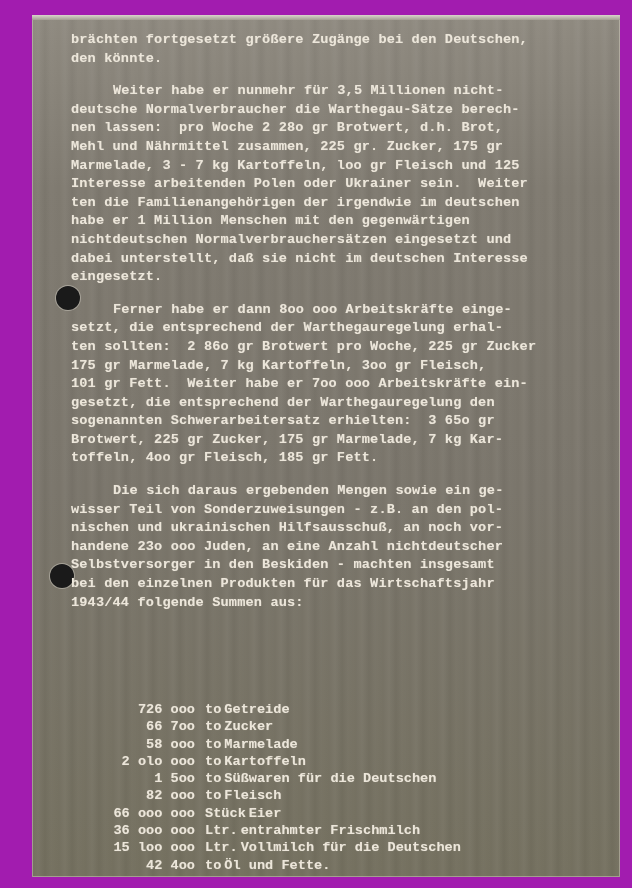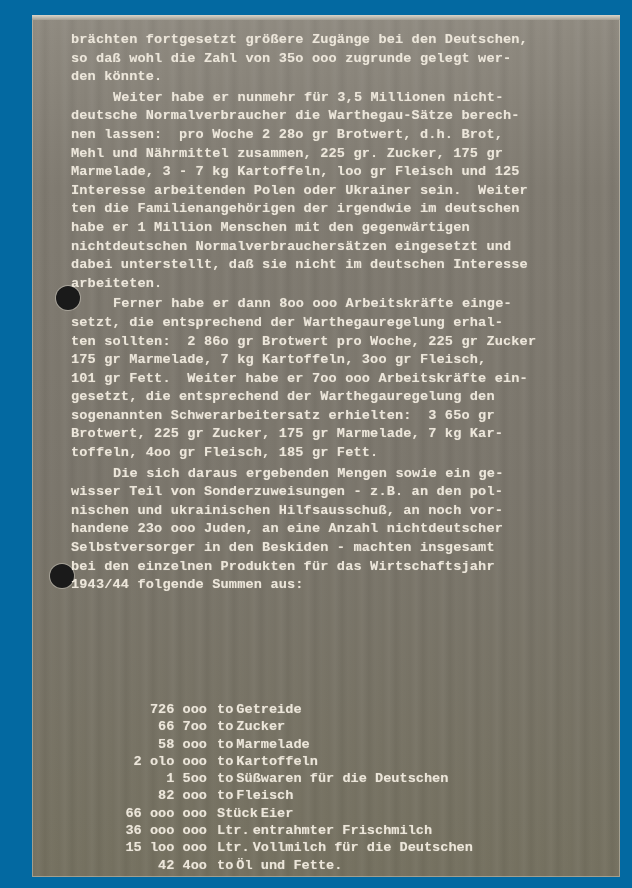--- a/index.html
+++ b/index.html
@@ -7,21 +7,21 @@
       padding: 0;
       width: 632px;
       height: 888px;
       background: #1c1c1a;
       overflow: hidden;
     }
     .scan {
       position: relative;
       width: 632px;
       height: 888px;
-      background: #0369a1;
+      background: #a21caf;
     }
     .page {
       position: absolute;
       left: 32px;
       top: 15px;
       width: 588px;
       height: 862px;
       background:
         repeating-linear-gradient(90deg,
           rgba(255,255,255,0.00) 0px,
@@ -62,26 +62,26 @@
       line-height: 18.6px;
       color: #ece6da;
       text-shadow: 0 0 1px rgba(255,250,240,0.35);
       letter-spacing: 0.15px;
     }
     .line {
       white-space: pre;
       height: 18.6px;
     }
     .line.indent { padding-left: 42px; }
-    .line.gap-before { margin-top: 2px; }
+    .line.gap-before { margin-top: 14px; }
     .u { text-underline-offset: 3px; }
 
     .totals {
       position: absolute;
-      left: 105px;
+      left: 93px;
       top: 701px;
       font-family: "Liberation Mono", "DejaVu Sans Mono", monospace;
       font-size: 13.6px;
       font-weight: bold;
       line-height: 17.3px;
       color: #ece6da;
       text-shadow: 0 0 1px rgba(255,250,240,0.35);
     }
     .trow { white-space: pre; display: flex; }
     .trow .qty { width: 102px; text-align: right; display: inline-block; }
@@ -94,34 +94,33 @@
 <div class="scan">
   <div class="page">
     <div class="page-top-edge"></div>
     <div class="hole h1"></div>
     <div class="hole h2"></div>
   </div>
 
   <div class="text">
 
     <div class="line">brächten fortgesetzt größere Zugänge bei den Deutschen,</div>
-    <div class="line">so daß wohl die Zahl von 35o ooo zugrunde gelegt wer-</div>
     <div class="line">den könnte.</div>
 
     <div class="line indent gap-before">Weiter habe er nunmehr für 3,5 Millionen nicht-</div>
     <div class="line"><span>deutsche Normalverbraucher die </span><span class="u">Warthegau-Sätze</span><span> berech-</span></div>
     <div class="line">nen lassen:  pro Woche 2 28o gr Brotwert, d.h. Brot,</div>
     <div class="line">Mehl und Nährmittel zusammen, 225 gr. Zucker, 175 gr</div>
     <div class="line">Marmelade, 3 - 7 kg Kartoffeln, loo gr Fleisch und 125</div>
     <div class="line">Interesse arbeitenden Polen oder Ukrainer sein.  Weiter</div>
     <div class="line">ten die Familienangehörigen der irgendwie im deutschen</div>
     <div class="line">habe er 1 Million Menschen mit den gegenwärtigen</div>
     <div class="line">nichtdeutschen Normalverbrauchersätzen eingesetzt und</div>
     <div class="line">dabei unterstellt, daß sie nicht im deutschen Interesse</div>
-    <div class="line">arbeiteten.</div>
+    <div class="line">eingesetzt.</div>
 
     <div class="line indent gap-before">Ferner habe er dann 8oo ooo Arbeitskräfte einge-</div>
     <div class="line">setzt, die entsprechend der Warthegauregelung erhal-</div>
     <div class="line">ten sollten:  2 86o gr Brotwert pro Woche, 225 gr Zucker</div>
     <div class="line">175 gr Marmelade, 7 kg Kartoffeln, 3oo gr Fleisch,</div>
     <div class="line">101 gr Fett.  Weiter habe er 7oo ooo Arbeitskräfte ein-</div>
     <div class="line">gesetzt, die entsprechend der Warthegauregelung den</div>
     <div class="line">sogenannten Schwerarbeitersatz erhielten:  3 65o gr</div>
     <div class="line">Brotwert, 225 gr Zucker, 175 gr Marmelade, 7 kg Kar-</div>
     <div class="line">toffeln, 4oo gr Fleisch, 185 gr Fett.</div>

